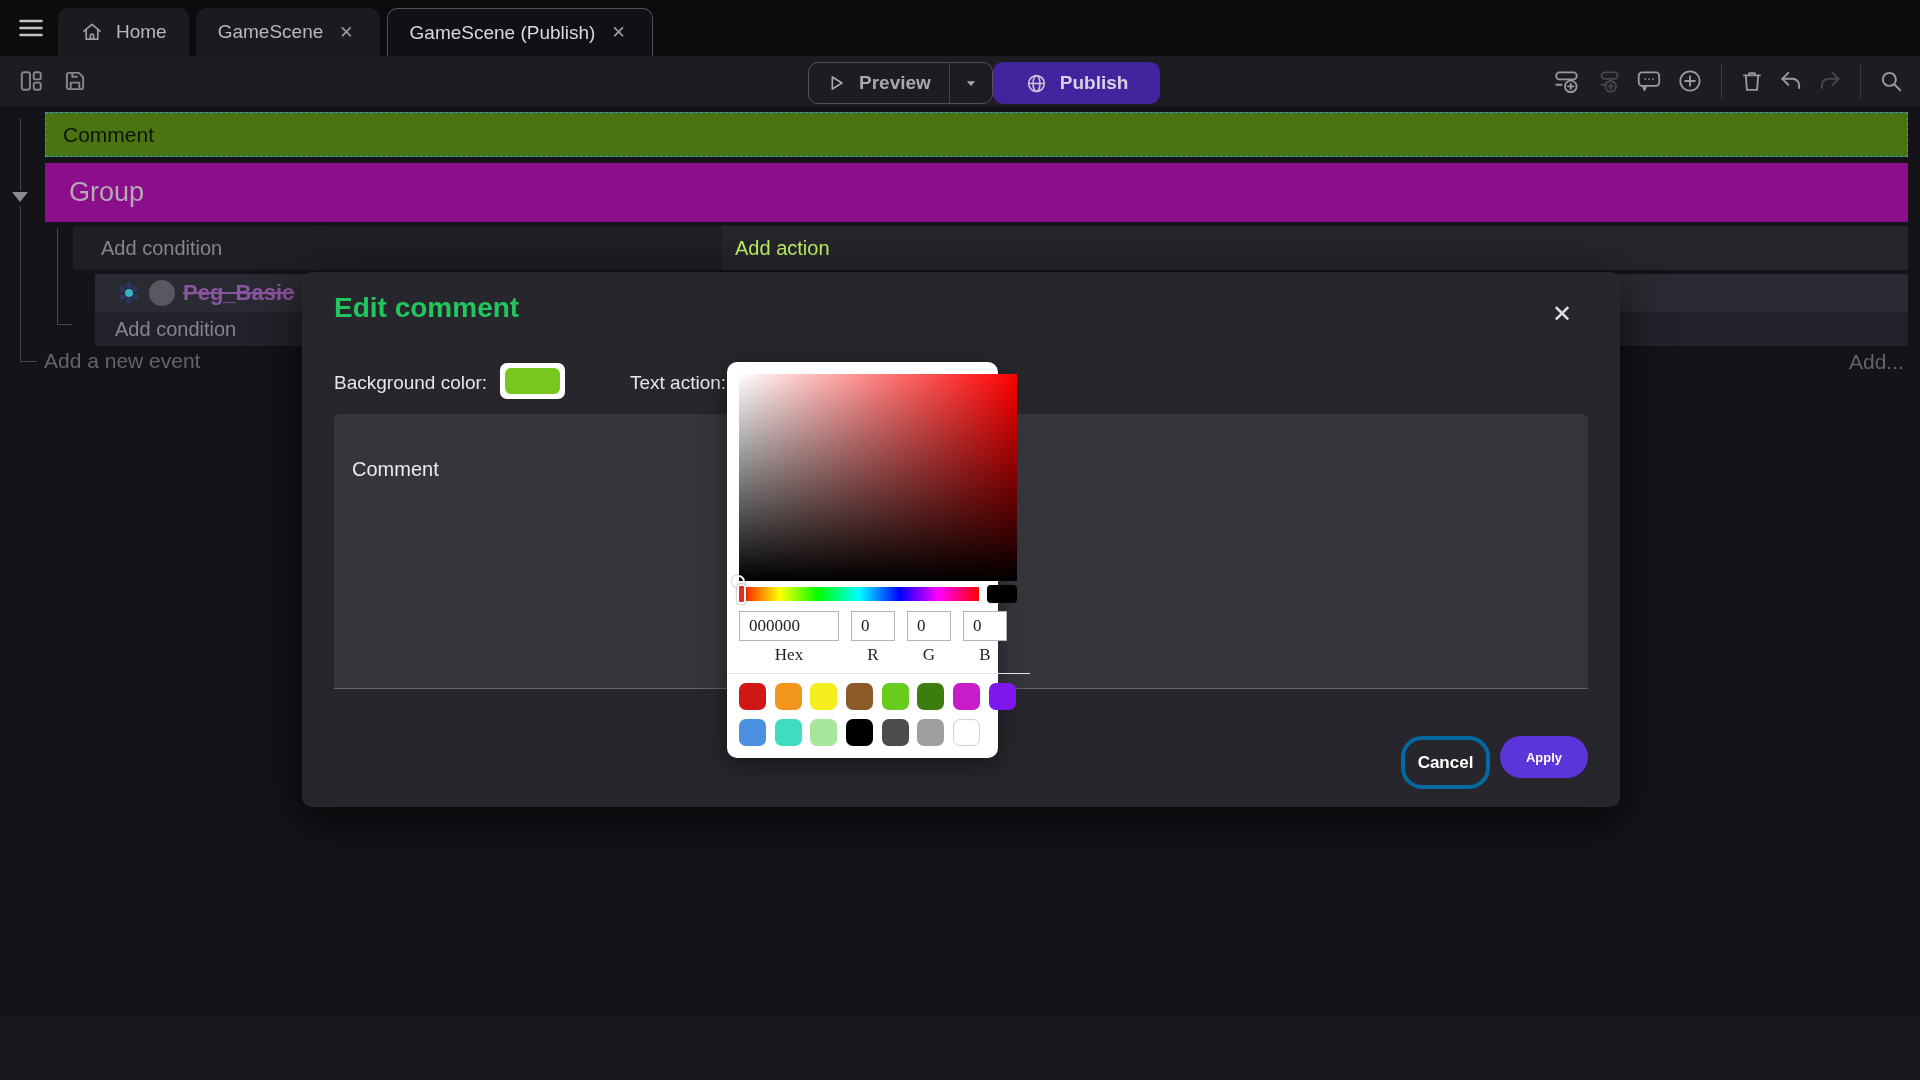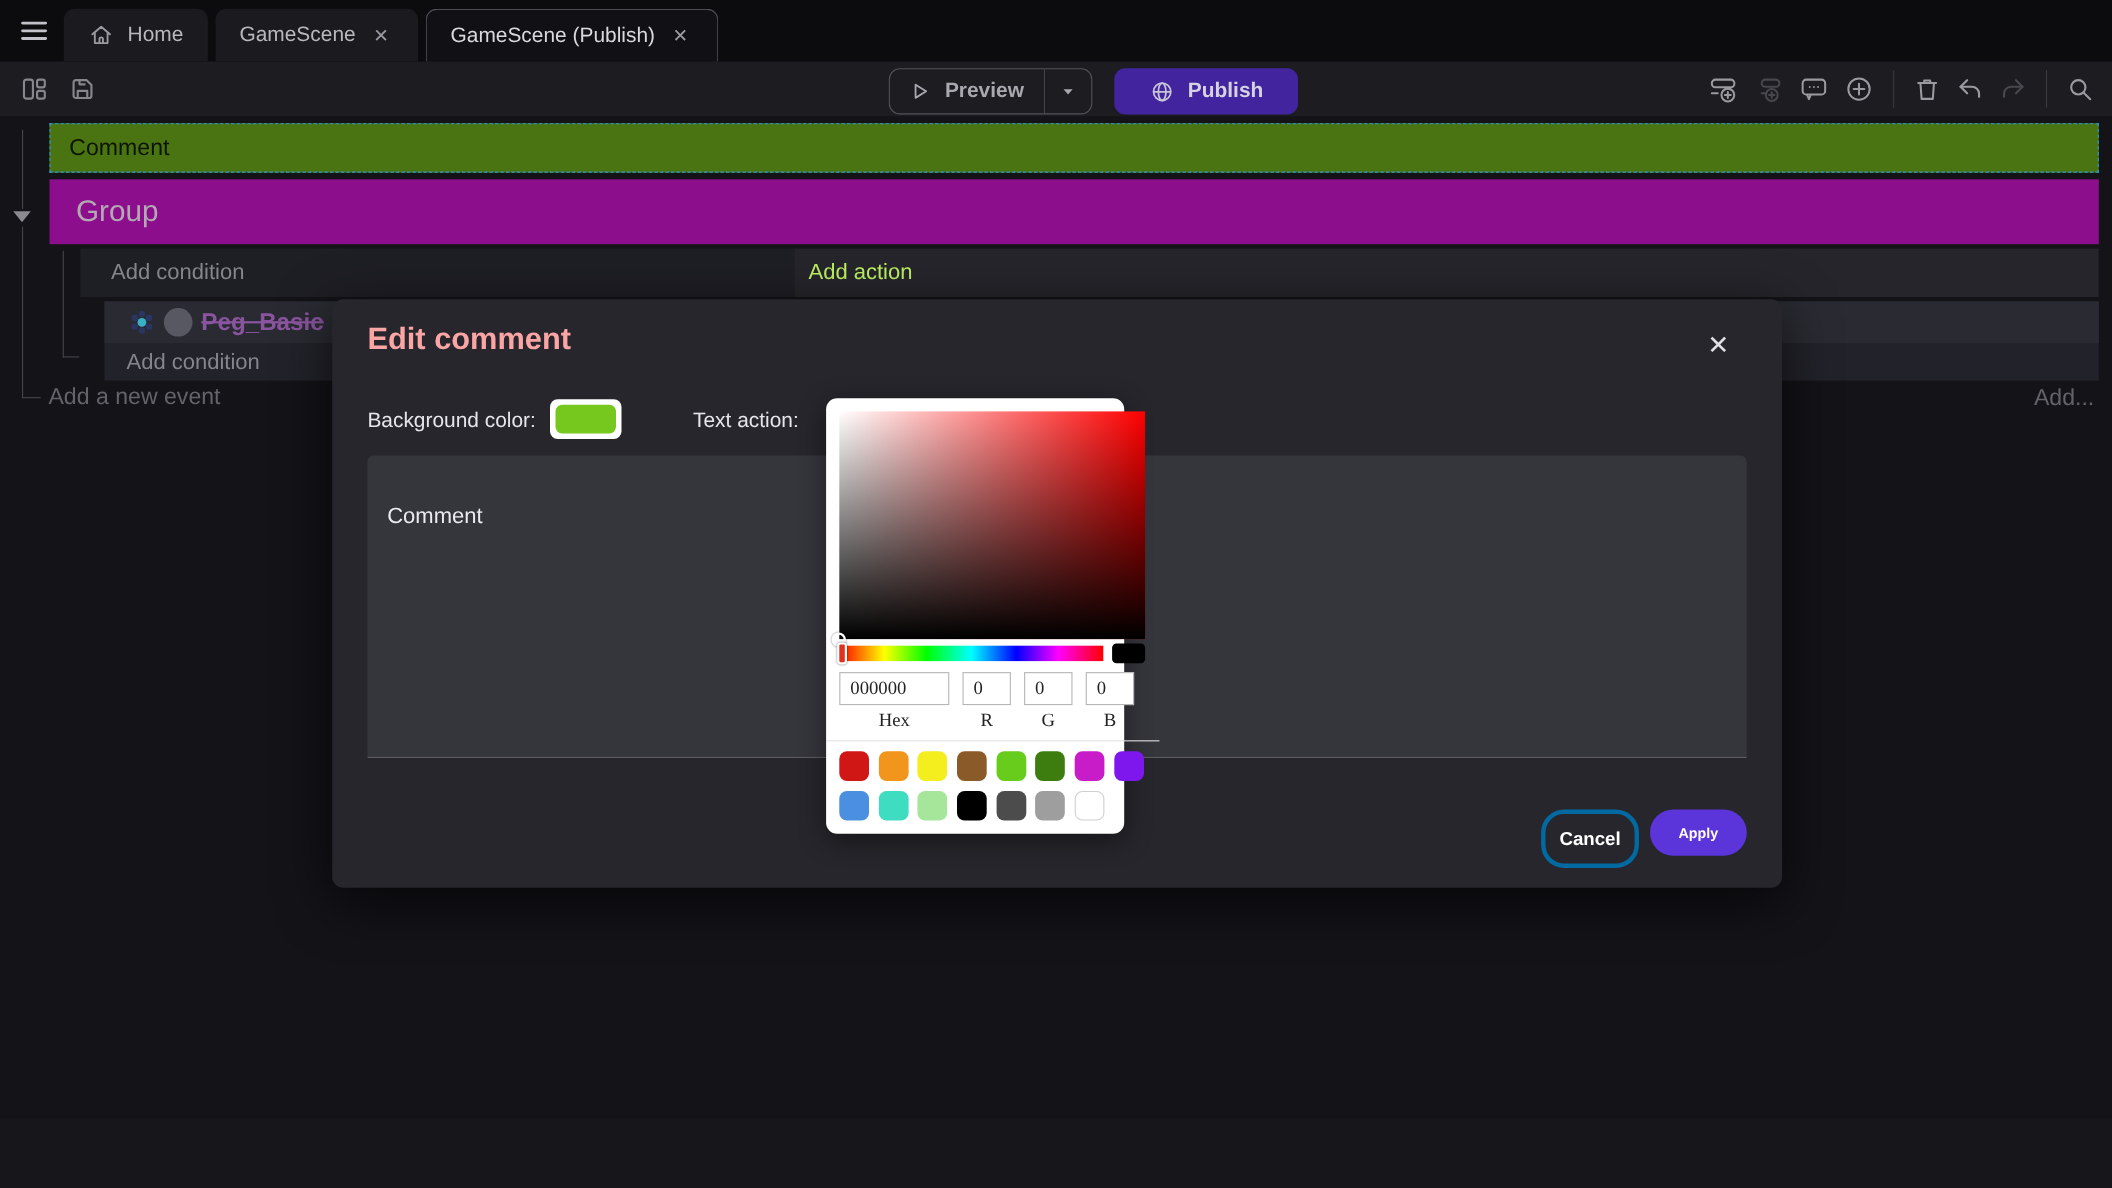--- a/index.html
+++ b/index.html
@@ -17,21 +17,21 @@
   .tab {
     height:48px; display:flex; align-items:center; gap:12px; padding:0 22px;
     border-radius:10px 10px 0 0; background:#1a1a1f; color:#b8b8bd; font-size:19px; cursor:pointer;
   }
   .tab.active { background:#111115; border:1px solid #4e4e55; border-bottom:none; color:#d8d8dd; }
   .tab .closex { font-size:17px; color:#9a9aa0; padding:2px 4px; }
 
   
   .toolbar { left:0; top:56px; width:1920px; height:50px; background:#1c1c21; }
   .tb-left { left:18px; top:56px; height:50px; display:flex; align-items:center; gap:18px; color:#86868c; }
-  .tb-center { left:808px; top:62px; display:flex; align-items:center; gap:20px; }
+  .tb-center { left:808px; top:62px; display:flex; align-items:center; }
   .btn-preview {
     display:flex; align-items:center; height:42px; border:1px solid #52525a; border-radius:10px;
     color:#a8a8b0; background:transparent; cursor:pointer;
   }
   .btn-preview .main { display:flex; align-items:center; gap:12px; padding:0 18px 0 16px; font-weight:bold; font-size:19px; }
   .btn-preview .sep { width:1px; height:42px; background:#43434a; }
   .btn-preview .caret { padding:0 12px; display:flex; align-items:center; }
   .btn-publish {
     display:flex; align-items:center; gap:12px; height:42px; padding:0 32px; border-radius:10px;
     color:#d6d2e2; font-weight:bold; font-size:19px; cursor:pointer;
@@ -64,42 +64,42 @@
   .add-more { left:1849px; top:350px; height:24px; display:flex; align-items:center; color:#63636a; font-size:21px; cursor:pointer; }
 
   .guide { background:#45454c; }
   .tri-down { width:0; height:0; border-left:8px solid transparent; border-right:8px solid transparent; border-top:10px solid #8a8a90; cursor:pointer; }
 
   
   .modal {
     left:302px; top:272px; width:1318px; height:535px; background:#26262c; border-radius:10px;
     box-shadow:0 12px 48px rgba(0,0,0,.65); z-index:5;
   }
-  .modal-title { left:334px; top:292px; color:#fca5a5; font-size:28px; font-weight:bold; z-index:6; }
+  .modal-title { left:334px; top:292px; color:#22c55e; font-size:28px; font-weight:bold; z-index:6; }
   .modal-close { left:1552px; top:300px; color:#e0e0e4; font-size:24px; z-index:6; cursor:pointer; }
   .lbl { color:#e6e6ea; font-size:19px; z-index:6; }
   .bgcolor-swatch { left:500px; top:363px; width:65px; height:36px; background:#fff; border-radius:7px; padding:5px; z-index:6; cursor:pointer; }
   .bgcolor-swatch .inner { width:100%; height:100%; border-radius:6px; }
   .comment-area {
     left:334px; top:414px; width:1254px; height:275px; background:#35353c; border-radius:6px 6px 0 0;
     border-bottom:1px solid #61616a; padding:44px 18px; color:#ececf0; font-size:20px; z-index:6; cursor:text;
   }
   .btn-cancel {
     left:1401px; top:736px; width:89px; height:53px; border:4px solid #0369a1; border-radius:21px;
     display:flex; align-items:center; justify-content:center; color:#fff; font-weight:bold; font-size:17px; z-index:6; cursor:pointer;
   }
   .btn-apply {
     left:1500px; top:736px; width:88px; height:42px; border-radius:21px;
     display:flex; align-items:center; justify-content:center; color:#fff; font-weight:bold; font-size:13px; z-index:6; cursor:pointer;text-align:right;
   }
 
   
   .picker {
     left:727px; top:362px; width:271px; height:396px; background:#fff; border-radius:10px;
-    box-shadow:0 6px 24px rgba(0,0,0,.45); z-index:10;margin-left:24px;
+    box-shadow:0 6px 24px rgba(0,0,0,.45); z-index:10;
   }
   .sat {
     position:absolute; left:12px; top:12px; width:278px; height:207px;
     background: linear-gradient(to top, #000, rgba(0,0,0,0)), linear-gradient(to right, #fff, #f00);
     cursor:crosshair;
   }
   .sat-cursor { position:absolute; left:-7px; bottom:-7px; width:13px; height:13px; border:2px solid #fff; border-radius:50%; box-shadow:0 0 2px rgba(0,0,0,.6); }
   .hue {
     position:absolute; left:12px; top:225px; width:240px; height:14px; cursor:pointer;
     background:linear-gradient(to right,#f00 0%,#ff0 17%,#0f0 33%,#0ff 50%,#00f 67%,#f0f 83%,#f00 100%);

